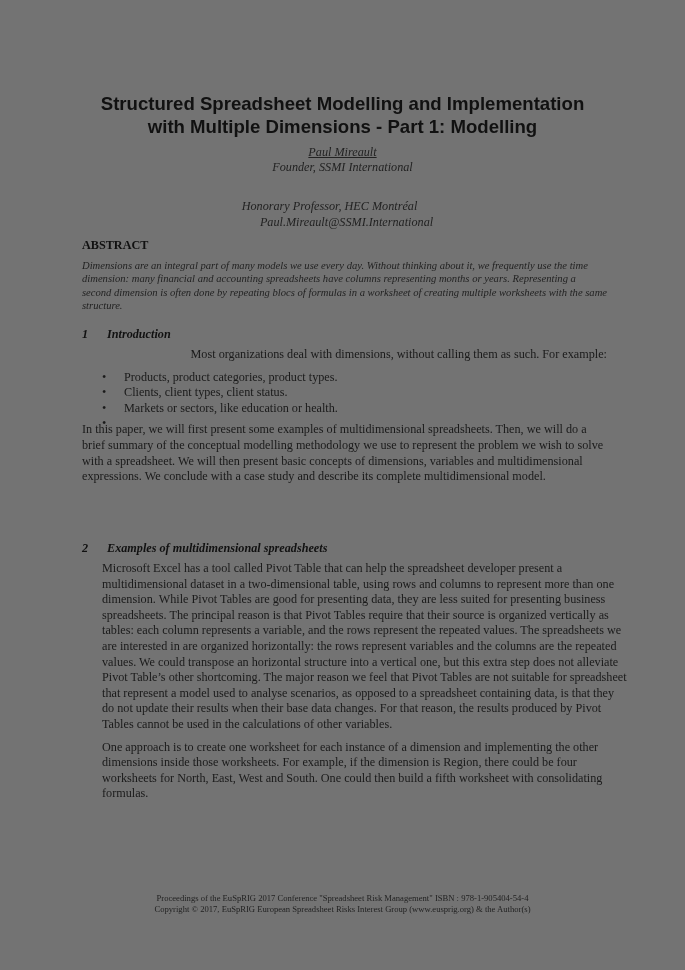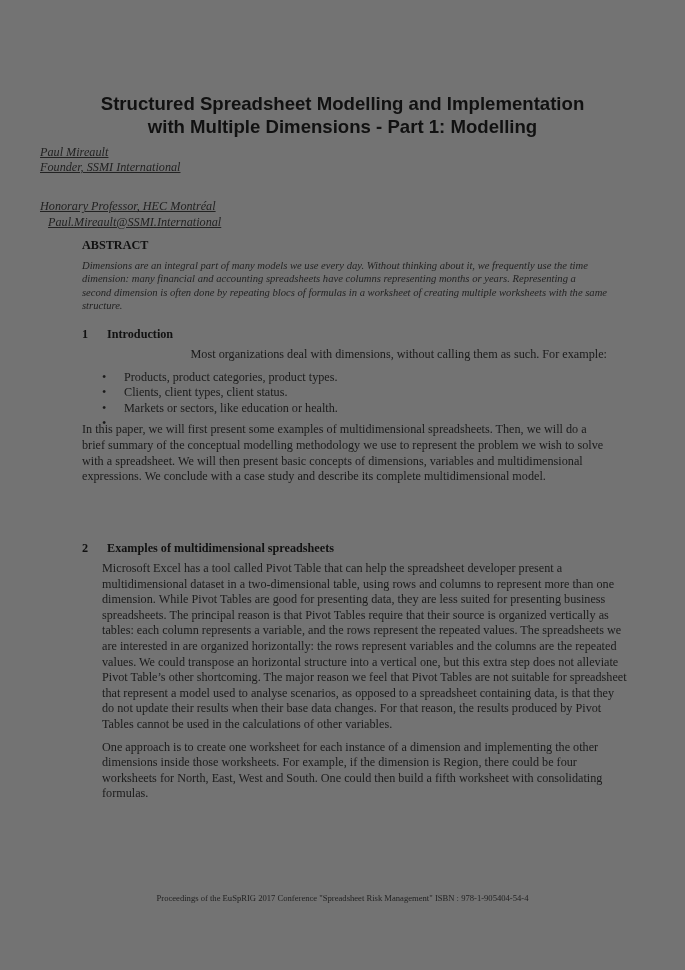--- a/index.html
+++ b/index.html
@@ -5,34 +5,34 @@
     html, body { margin: 0; padding: 0; background: #ffffff; }
     body { width: 685px; height: 970px; position: relative; overflow: hidden; color: #1a1a1a; }
     .page { position: absolute; left: 0; top: 0; width: 685px; height: 970px; background: #737373; }
     .title {
       position: absolute; left: 40px; width: 605px; top: 92px;
       text-align: center; font-family: "Liberation Sans", sans-serif; font-weight: bold;
       font-size: 18.6px; line-height: 23px; color: #111;
     }
     .authorblock {
       position: absolute; left: 40px; width: 605px; top: 145px;
-      font-family: "Liberation Serif", serif; font-style: italic;
-      font-size: 12.2px; line-height: 15.2px; color: #222; text-decoration: underline;
+      text-align: center; font-family: "Liberation Serif", serif; font-style: italic;
+      font-size: 12.2px; line-height: 15.2px; color: #222;
     }
     .authorblock .name { text-decoration: underline; }
     .authorblock .aff1 { padding-left: 0px; }
     .authorblock .aff2 { padding-right: 26px; margin-top: 24px; }
     .authorblock .email { padding-left: 8px; }
     .body {
       position: absolute; left: 82px; width: 525px;
       font-family: "Liberation Serif", serif; font-size: 12.2px; line-height: 15.6px; color: #1a1a1a;
     }
     .abstract-h { position: absolute; left: 82px; top: 238px; font-family: "Liberation Serif", serif; font-weight: bold; font-size: 12.2px; color: #111; }
     .abstract-t { position: absolute; left: 82px; width: 525px; top: 259px; font-family: "Liberation Serif", serif; font-style: italic; font-size: 10.6px; line-height: 13.3px; color: #222; }
-    .sec-h { position: absolute; left: 82px; font-family: "Liberation Serif", serif; font-weight: bold; font-size: 12.2px; color: #111; }
+    .sec-h { position: absolute; left: 82px; font-family: "Liberation Serif", serif; font-weight: bold; font-size: 12.2px; color: #111; font-style: italic; }
     .sec-h .num { display: inline-block; width: 25px; }
     p { margin: 0; }
     ul { margin: 0; padding: 0; list-style: none; }
     ul li { position: relative; padding-left: 42px; }
     ul li .bullet { position: absolute; left: 20px; top: 0; }
     .footer {
       position: absolute; left: 60px; width: 565px; top: 893px; text-align: center;
       font-family: "Liberation Serif", serif; font-size: 8.6px; line-height: 11px; color: #222;
     }
   </style>
@@ -75,15 +75,16 @@
     <span class="num">2</span><span>Examples of multidimensional spreadsheets</span>
   </div>
 
   <div class="body" style="top:561px;margin-left:20px;">
     <p style="margin-bottom:7px;">Microsoft Excel has a tool called Pivot Table that can help the spreadsheet developer present a multidimensional dataset in a two-dimensional table, using rows and columns to represent more than one dimension. While Pivot Tables are good for presenting data, they are less suited for presenting business spreadsheets. The principal reason is that Pivot Tables require that their source is organized vertically as tables: each column represents a variable, and the rows represent the repeated values. The spreadsheets we are interested in are organized horizontally: the rows represent variables and the columns are the repeated values. We could transpose an horizontal structure into a vertical one, but this extra step does not alleviate Pivot Table’s other shortcoming. The major reason we feel that Pivot Tables are not suitable for spreadsheet that represent a model used to analyse scenarios, as opposed to a spreadsheet containing data, is that they do not update their results when their base data changes. For that reason, the results produced by Pivot Tables cannot be used in the calculations of other variables.</p>
     <p>One approach is to create one worksheet for each instance of a dimension and implementing the other dimensions inside those worksheets. For example, if the dimension is Region, there could be four worksheets for North, East, West and South. One could then build a fifth worksheet with consolidating formulas.</p>
   </div>
 
   <div class="footer">
     <div>Proceedings of the EuSpRIG 2017 Conference "Spreadsheet Risk Management" ISBN : 978-1-905404-54-4</div>
+    <div>Copyright © 2017, EuSpRIG European Spreadsheet Risks Interest Group (www.eusprig.org) &amp; the Author(s)</div>
   </div>
 
 </div>
 
 </body></html>

